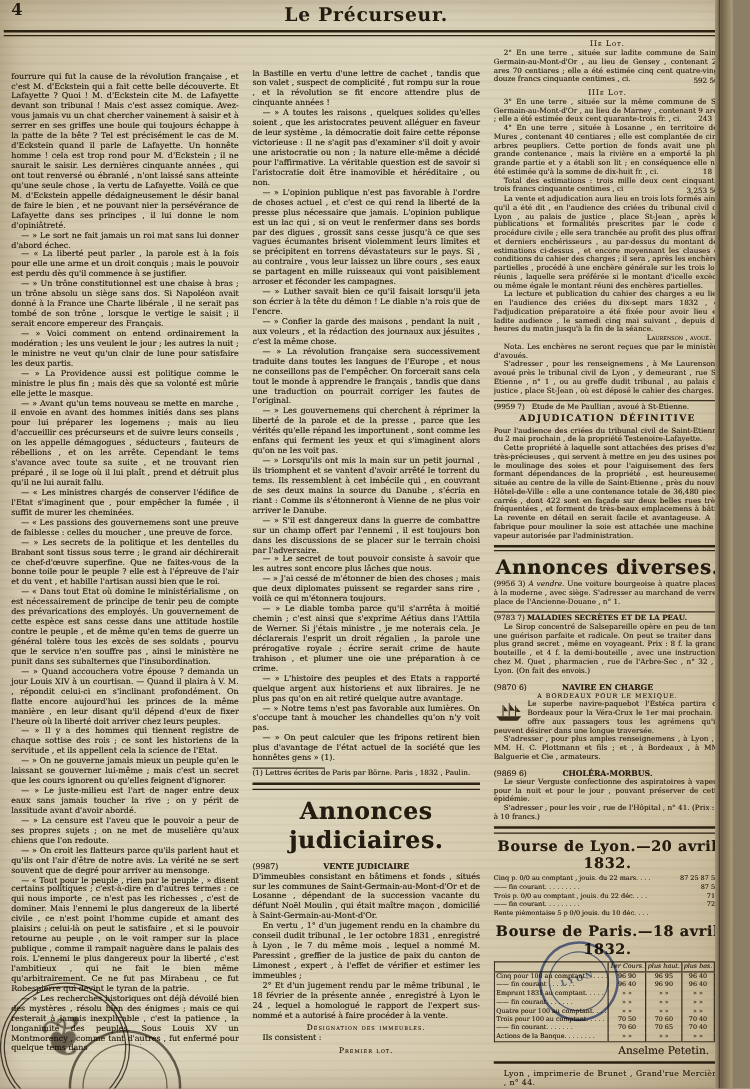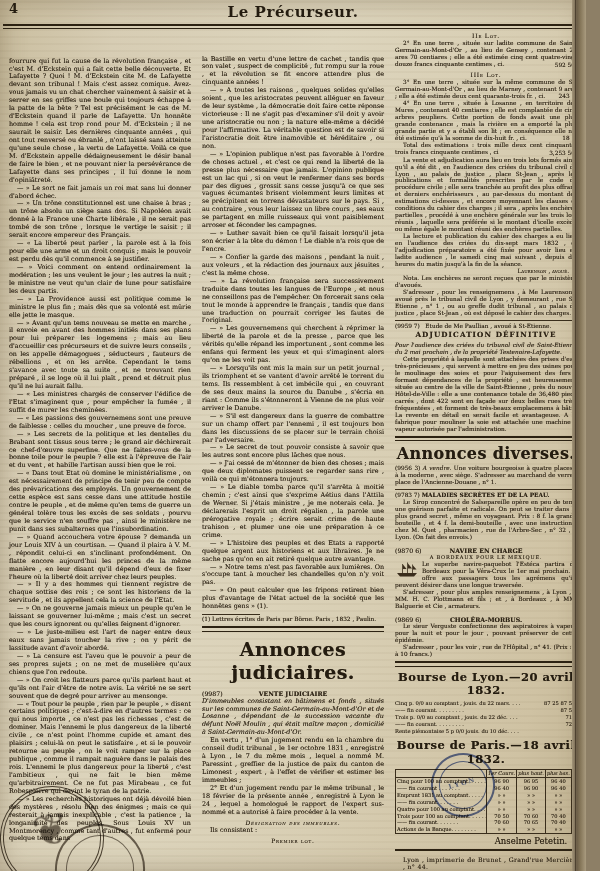--- a/index.html
+++ b/index.html
@@ -31,21 +31,21 @@
   .fn{font-size:5.8px}
   .dblrule{border-top:2.1px solid #2c2212;border-bottom:.9px solid #2c2212;height:2.5px;margin:3px 0}
   .thinrule{border-top:.9px solid #3a2e1c;margin:3px 0 2px}
   .thickrule{border-top:2.2px solid #2c2212;margin:3px 0 2px}
   .h-big{font-size:19px;font-weight:bold;text-align:center;letter-spacing:.4px;margin:3px 0 2px;color:#241c10;text-indent:0}
   .h-div{font-size:16px}
   .h-bourse{font-size:11.5px;font-weight:bold;text-align:center;letter-spacing:.5px;margin:4px 0 2px;color:#241c10;text-indent:0}
   .h-sub{font-size:7.2px;font-weight:bold;text-align:center;letter-spacing:1.1px;margin:2px 0;text-indent:0}
   .h-lot{font-size:6px;text-align:center;letter-spacing:.8px;margin:2px 0 1px;font-variant:small-caps;text-indent:0}
   .h-lot:empty{display:none;margin:0}
-  .it{font-style:italic}
+  .it{}
   .vline{text-align:right;margin-top:-6.5px;padding-right:2px;text-indent:0}
   .sig{text-align:right;font-variant:small-caps;padding-right:8px;text-indent:0}
   .adhead{position:relative;text-align:center;font-weight:bold;font-size:6.2px;margin-top:3px;text-indent:0}
   .adhead .ref{position:absolute;left:0;font-weight:normal}
   .adsub{text-align:center;font-size:5px;letter-spacing:.8px;margin-bottom:1px;text-indent:0}
   .adgap{height:3px}
   .blrow{display:flex;justify-content:space-between;font-size:5.2px;line-height:1.35;text-indent:0}
   .bl-l{white-space:nowrap;overflow:hidden;flex:1}
   .bl-v{white-space:nowrap;padding-left:4px}
   table.bparis{width:100%;border-collapse:collapse;font-size:5.1px;margin-top:2px;border:1px solid #3a2e1c}
@@ -77,22 +77,22 @@
     <h1>Le Précurseur.</h1>
   </header>
   <div class="headrule"></div>
 
   <div class="cols">
 
     <section class="col">
       <div class="plist">
           <p class="bp">fourrure qui fut la cause de la révolution française , et c'est M. d'Eckstein qui a fait cette belle découverte. Et Lafayette ? Quoi ! M. d'Eckstein cite M. de Lafayette devant son tribunal ! Mais c'est assez comique. Avez-vous jamais vu un chat chercher vainement à saisir et à serrer en ses griffes une boule qui toujours échappe à la patte de la bête ? Tel est précisément le cas de M. d'Eckstein quand il parle de Lafayette. Un honnête homme ! cela est trop rond pour M. d'Eckstein ; il ne saurait le saisir. Les dernières cinquante années , qui ont tout renversé ou ébranlé , n'ont laissé sans atteinte qu'une seule chose , la vertu de Lafayette. Voilà ce que M. d'Eckstein appelle dédaigneusement le désir banal de faire le bien , et ne pouvant nier la persévérance de Lafayette dans ses principes , il lui donne le nom d'opiniâtreté.</p>
           <p class="bp">— » Le sort ne fait jamais un roi mat sans lui donner d'abord échec.</p>
+          <p class="bp">— « La liberté peut parler , la parole est à la fois pour elle une arme et un droit conquis ; mais le pouvoir est perdu dès qu'il commence à se justifier.</p>
           <p class="bp">— » Un trône constitutionnel est une chaise à bras ; un trône absolu un siège sans dos. Si Napoléon avait donné à la France une Charte libérale , il ne serait pas tombé de son trône , lorsque le vertige le saisit ; il serait encore empereur des Français.</p>
-          <p class="bp">— « La liberté peut parler , la parole est à la fois pour elle une arme et un droit conquis ; mais le pouvoir est perdu dès qu'il commence à se justifier.</p>
           <p class="bp">— » Voici comment on entend ordinairement la modération ; les uns veulent le jour ; les autres la nuit ; le ministre ne veut qu'un clair de lune pour satisfaire les deux partis.</p>
           <p class="bp">— » La Providence aussi est politique comme le ministre le plus fin ; mais dès que sa volonté est mûrie elle jette le masque.</p>
           <p class="bp">— » Avant qu'un tems nouveau se mette en marche , il envoie en avant des hommes initiés dans ses plans pour lui préparer les logemens ; mais au lieu d'accueillir ces précurseurs et de suivre leurs conseils , on les appelle démagogues , séducteurs , fauteurs de rébellions , et on les arrête. Cependant le tems s'avance avec toute sa suite , et ne trouvant rien préparé , il se loge où il lui plaît , prend et détruit plus qu'il ne lui aurait fallu.</p>
           <p class="bp">— « Les ministres chargés de conserver l'édifice de l'Etat s'imaginent que , pour empêcher la fumée , il suffit de murer les cheminées.</p>
           <p class="bp">— « Les passions des gouvernemens sont une preuve de faiblesse : celles du moucher , une preuve de force.</p>
           <p class="bp">— » Les secrets de la politique et les dentelles du Brabant sont tissus sous terre ; le grand air déchirerait ce chef-d'œuvre superfine. Que ne faites-vous de la bonne toile pour le peuple ? elle est à l'épreuve de l'air et du vent , et habille l'artisan aussi bien que le roi.</p>
           <p class="bp">— « Dans tout Etat où domine le ministérialisme , on est nécessairement de principe de tenir peu de compte des prévarications des employés. Un gouvernement de cette espèce est sans cesse dans une attitude hostile contre le peuple , et de même qu'en tems de guerre un général tolère tous les excès de ses soldats , pourvu que le service n'en souffre pas , ainsi le ministère ne punit dans ses subalternes que l'insubordination.</p>
           <p class="bp">— » Quand accouchera votre épouse ? demanda un jour Louis XIV à un courtisan. — Quand il plaira à V. M. , répondit celui-ci en s'inclinant profondément. On flatte encore aujourd'hui les princes de la même manière , en leur disant qu'il dépend d'eux de fixer l'heure où la liberté doit arriver chez leurs peuples.</p>
           <p class="bp">— » Il y a des hommes qui tiennent registre de chaque sottise des rois ; ce sont les historiens de la servitude , et ils appellent cela la science de l'Etat.</p>
           <p class="bp">— » On ne gouverne jamais mieux un peuple qu'en le laissant se gouverner lui-même ; mais c'est un secret que les cours ignorent ou qu'elles feignent d'ignorer.</p>
@@ -113,21 +113,21 @@
           <p class="bp">— » L'opinion publique n'est pas favorable à l'ordre de choses actuel , et c'est ce qui rend la liberté de la presse plus nécessaire que jamais. L'opinion publique est un lac qui , si on veut le renfermer dans ses bords par des digues , grossit sans cesse jusqu'à ce que ses vagues écumantes brisent violemment leurs limites et se précipitent en torrens dévastateurs sur le pays. Si , au contraire , vous leur laissez un libre cours , ses eaux se partagent en mille ruisseaux qui vont paisiblement arroser et féconder les campagnes.</p>
           <p class="bp">— » Luther savait bien ce qu'il faisait lorsqu'il jeta son écrier à la tête du démon ! Le diable n'a rois que de l'encre.</p>
           <p class="bp">— » Confier la garde des maisons , pendant la nuit , aux voleurs , et la rédaction des journaux aux jésuites , c'est la même chose.</p>
           <p class="bp">— » La révolution française sera successivement traduite dans toutes les langues de l'Europe , et nous ne conseillons pas de l'empêcher. On forcerait sans cela tout le monde à apprendre le français , tandis que dans une traduction on pourrait corriger les fautes de l'original.</p>
           <p class="bp">— » Les gouvernemens qui cherchent à réprimer la liberté de la parole et de la presse , parce que les vérités qu'elle répand les importunent , sont comme les enfans qui ferment les yeux et qui s'imaginent alors qu'on ne les voit pas.</p>
           <p class="bp">— » Lorsqu'ils ont mis la main sur un petit journal , ils triomphent et se vantent d'avoir arrêté le torrent du tems. Ils ressemblent à cet imbécile qui , en couvrant de ses deux mains la source du Danube , s'écria en riant : Comme ils s'étonneront à Vienne de ne plus voir arriver le Danube.</p>
           <p class="bp">— » S'il est dangereux dans la guerre de combattre sur un champ offert par l'ennemi , il est toujours bon dans les discussions de se placer sur le terrain choisi par l'adversaire.</p>
           <p class="bp">— » Le secret de tout pouvoir consiste à savoir que les autres sont encore plus lâches que nous.</p>
           <p class="bp">— » J'ai cessé de m'étonner de bien des choses ; mais que deux diplomates puissent se regarder sans rire , voilà ce qui m'étonnera toujours.</p>
           <p class="bp">— » Le diable tomba parce qu'il s'arrêta à moitié chemin ; c'est ainsi que s'exprime Aétius dans l'Attila de Werner. Si j'étais ministre , je me noterais cela. Je déclarerais l'esprit un droit régalien , la parole une prérogative royale ; écrire serait crime de haute trahison , et plumer une oie une préparation à ce crime.</p>
-          <p class="bp">— » L'histoire des peuples et des Etats a rapporté quelque argent aux historiens et aux libraires. Je ne sache pas qu'on en ait retiré quelque autre avantage.</p>
+          <p class="bp">— » L'histoire des peuples et des Etats a rapporté quelque argent aux historiens et aux libraires. Je ne plus pas qu'on en ait retiré quelque autre avantage.</p>
           <p class="bp">— » Notre tems n'est pas favorable aux lumières. On s'occupe tant à moucher les chandelles qu'on n'y voit pas.</p>
           <p class="bp">— » On peut calculer que les fripons retirent bien plus d'avantage de l'état actuel de la société que les honnêtes gens » (1).</p>
         </div>
       <div class="fnrule"></div>
       <p class="fn noind">(1) Lettres écrites de Paris par Börne. Paris , 1832 , Paulin.</p>
       <div class="dblrule"></div>
       <p class="h-big">Annonces judiciaires.</p>
       <p class="adhead">
         <span class="ref">(9987)</span>
         <span>VENTE JUDICIAIRE</span>

